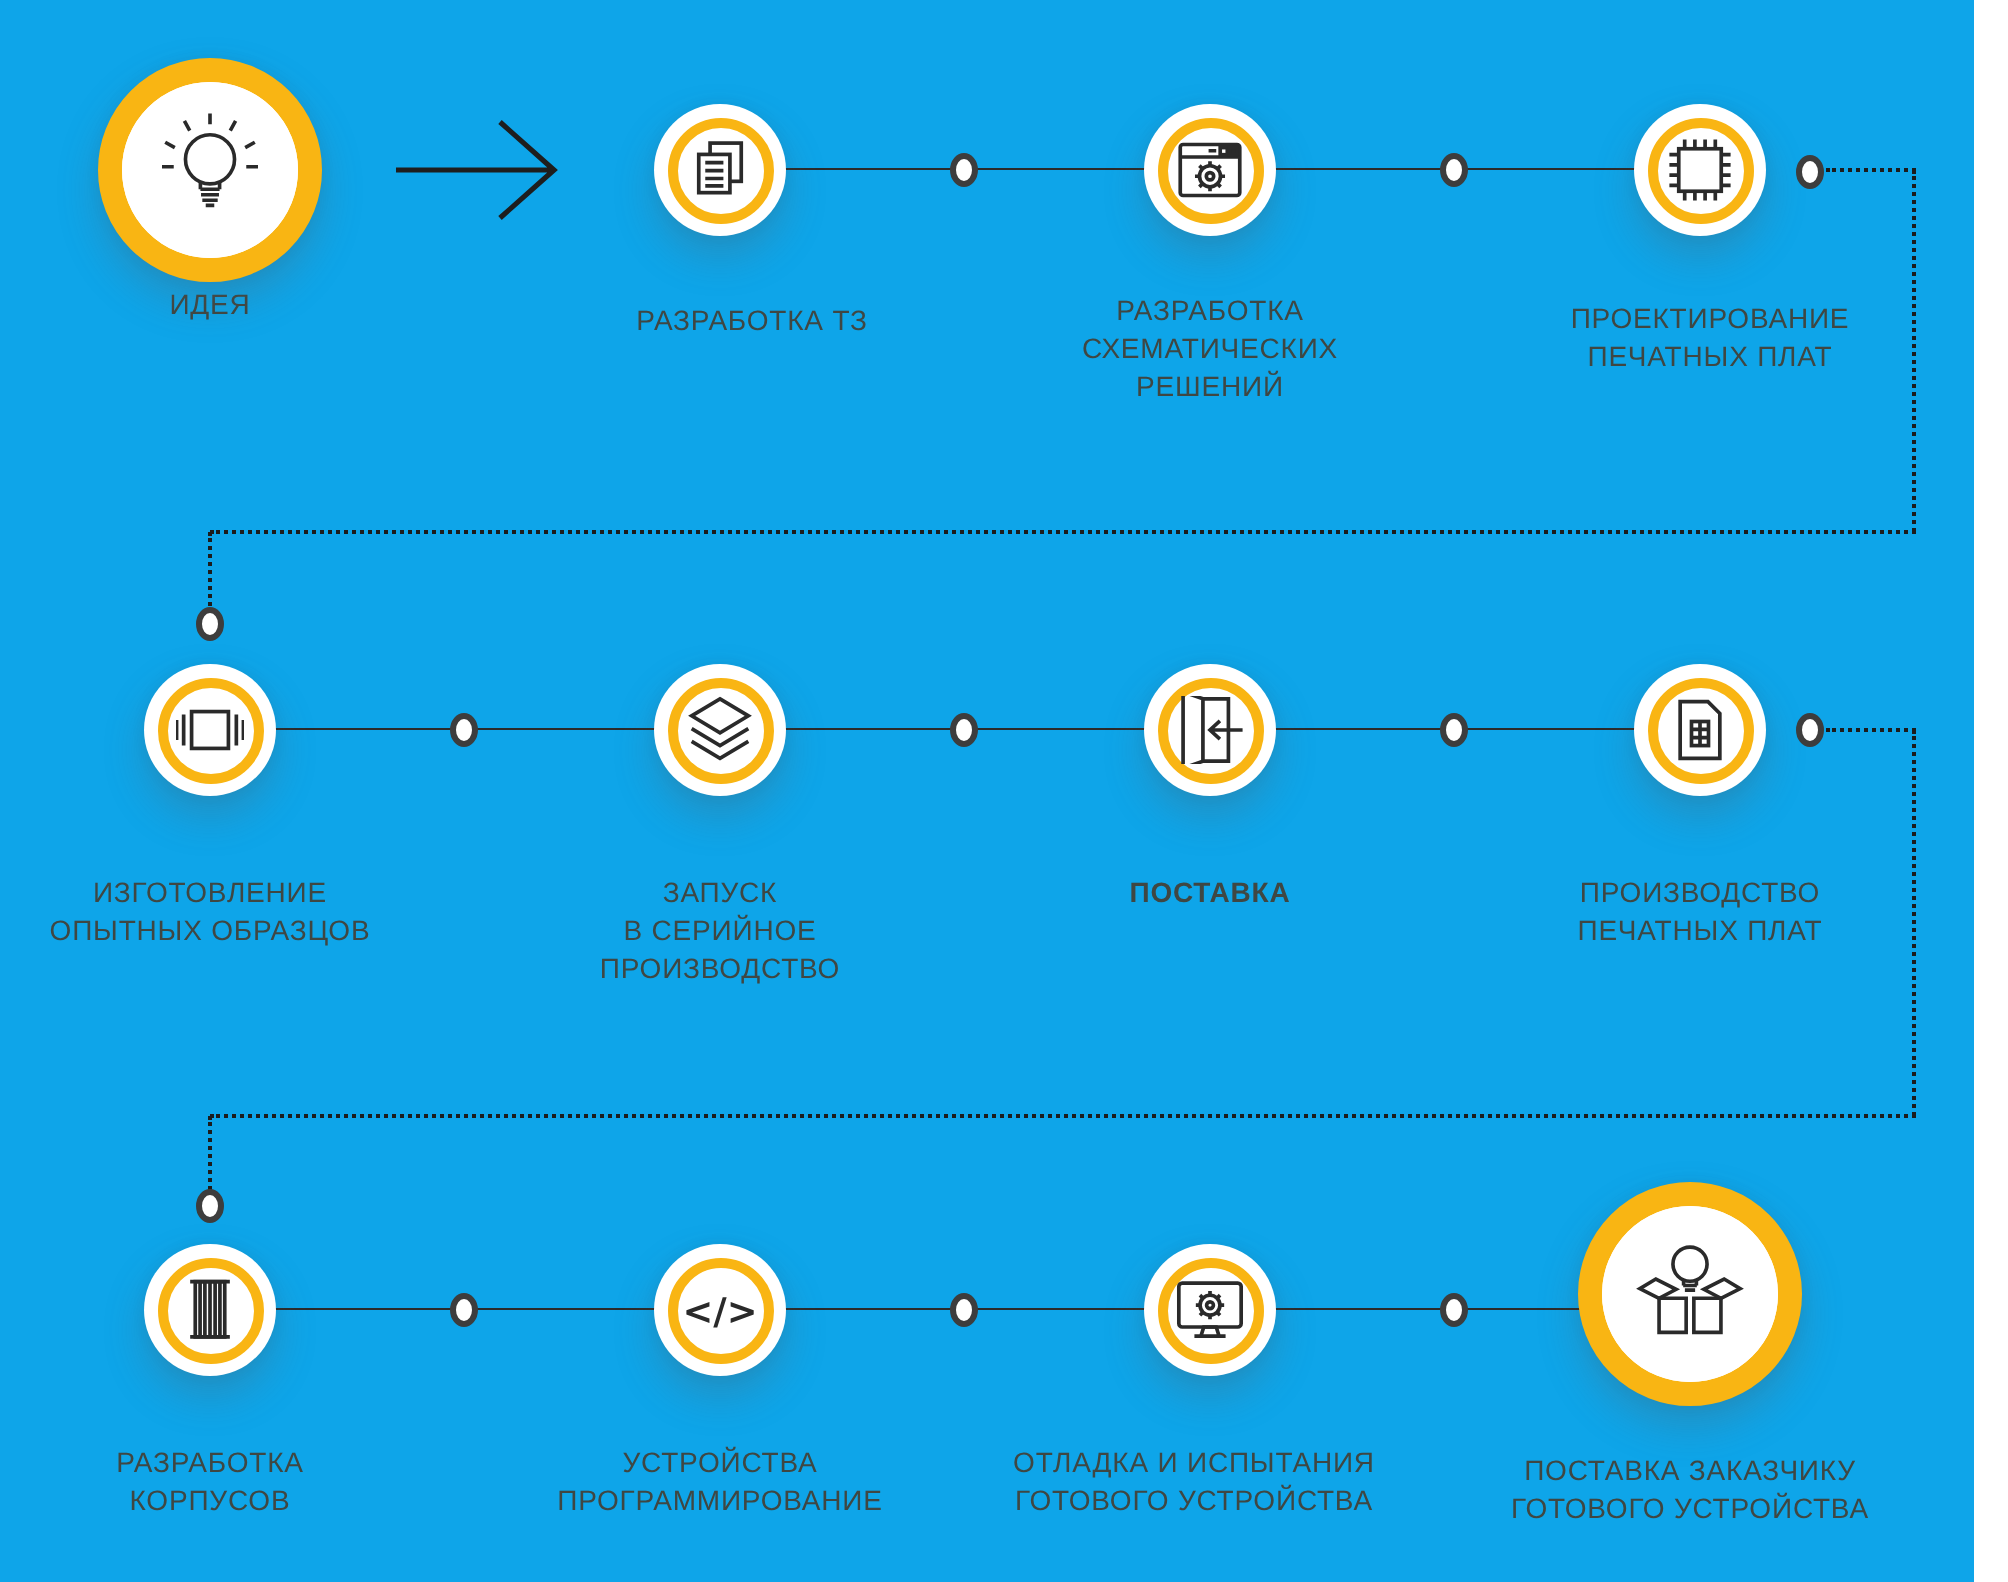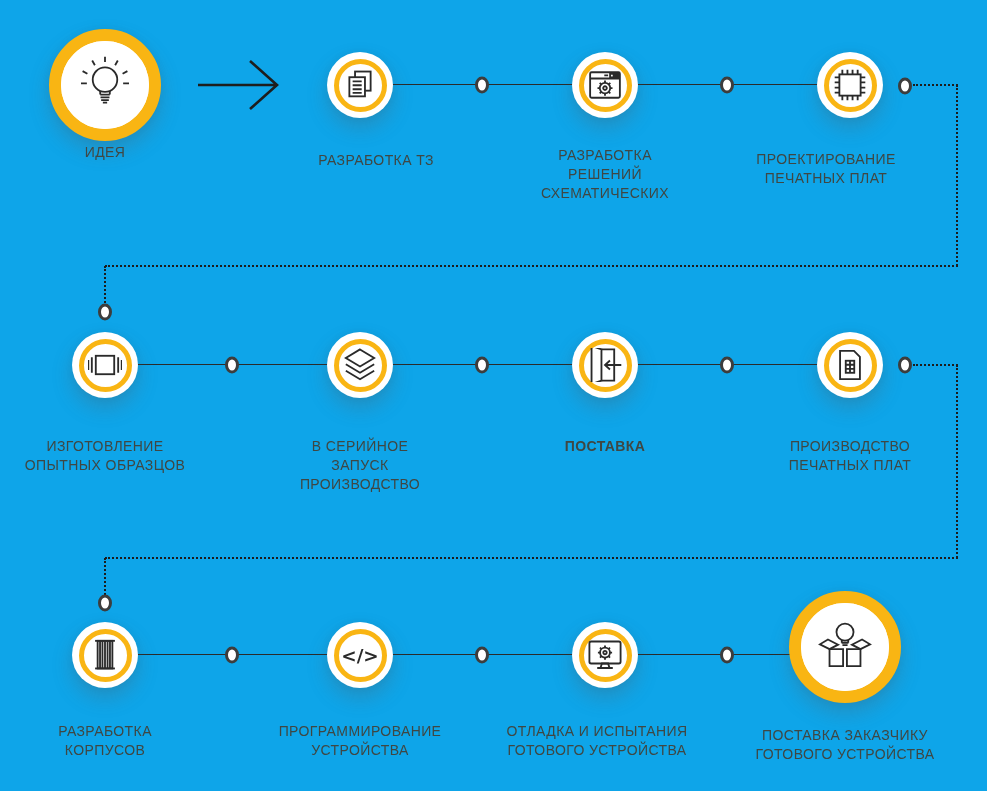--- a/index.html
+++ b/index.html
@@ -105,33 +105,33 @@
         <rect x="3.6" y="-7.9" width="2.5" height="2.5"></rect>
         <rect x="7" y="-7.9" width="2.5" height="2.5" fill="#2a2a2a"></rect>
         <path d="M 3.7 2.2 H 5.3 M -3.7 2.2 H -5.3 M 0 5.9 V 7.5 M 0 -1.5 V -3.1 M 2.62 -0.42 L 3.75 -1.55 M -2.62 -0.42 L -3.75 -1.55 M 2.62 4.82 L 3.75 5.95 M -2.62 4.82 L -3.75 5.95"></path>
         <circle cx="0" cy="2.2" r="3.7"></circle>
         <circle cx="0" cy="2.2" r="1.3"></circle>
       </svg>
     </div>
   </div>
   <div class="label" style="left:605px; top:146px;">
     <div>РАЗРАБОТКА</div>
+    <div>СХЕМАТИЧЕСКИХ</div>
     <div>РЕШЕНИЙ</div>
-    <div>СХЕМАТИЧЕСКИХ</div>
   </div>
 
   <div class="node small" style="left:850px; top:85px;">
     <div class="ring icon">
       <svg viewBox="-12 -12 24 24">
         <rect x="-7.5" y="-7.5" width="15" height="15"></rect>
         <path d="M -5.4 -7.5 V -10.8 M -1.8 -7.5 V -10.8 M 1.8 -7.5 V -10.8 M 5.4 -7.5 V -10.8 M -5.4 7.5 V 10.8 M -1.8 7.5 V 10.8 M 1.8 7.5 V 10.8 M 5.4 7.5 V 10.8 M -7.5 -5.4 H -10.8 M -7.5 -1.8 H -10.8 M -7.5 1.8 H -10.8 M -7.5 5.4 H -10.8 M 7.5 -5.4 H 10.8 M 7.5 -1.8 H 10.8 M 7.5 1.8 H 10.8 M 7.5 5.4 H 10.8"></path>
       </svg>
     </div>
   </div>
-  <div class="label" style="left:826px; top:150px;">
+  <div class="label" style="left:855px; top:150px;">
     <div>ПРОЕКТИРОВАНИЕ</div>
     <div>ПЕЧАТНЫХ ПЛАТ</div>
   </div>
 
   <div class="ring-sm" style="left:482px; top:85px;"></div>
   <div class="ring-sm" style="left:727px; top:85px;"></div>
   <div class="ring-sm" style="left:905px; top:86px;"></div>
   <div class="ring-sm" style="left:105px; top:312px;"></div>
 
   <div class="node small" style="left:105px; top:365px;">
@@ -150,22 +150,22 @@
   <div class="node small" style="left:360px; top:365px;">
     <div class="ring icon">
       <svg viewBox="-12 -12 24 24">
         <path d="M 0 -11 L 10 -5 L 0 1 L -10 -5 Z"></path>
         <path d="M -10 -0.5 L 0 5.5 L 10 -0.5"></path>
         <path d="M -10 4 L 0 10 L 10 4"></path>
       </svg>
     </div>
   </div>
   <div class="label" style="left:360px; top:437px;">
+    <div>ЗАПУСК</div>
     <div>В СЕРИЙНОЕ</div>
-    <div>ЗАПУСК</div>
     <div>ПРОИЗВОДСТВО</div>
   </div>
 
   <div class="node small" style="left:605px; top:365px;">
     <div class="ring icon">
       <svg viewBox="-12 -12 24 24">
         <path d="M -2.5 -11 L -9.5 -13.5 V 13.5 L -2.5 11 Z"></path>
         <path d="M -2.5 -11 H 6.5 V 11 H -2.5"></path>
         <path d="M 11.5 0 H 0 M 3.5 -3.2 L 0 0 L 3.5 3.2"></path>
       </svg>
@@ -211,22 +211,22 @@
   </div>
 
   <div class="node small" style="left:360px; top:655px;">
     <div class="ring icon">
       <svg viewBox="-12 -12 24 24">
         <text x="0" y="4.8" text-anchor="middle" font-size="13" font-weight="600" fill="#2a2a2a" stroke="none" font-family="DejaVu Sans, sans-serif">&lt;/&gt;</text>
       </svg>
     </div>
   </div>
   <div class="label" style="left:360px; top:722px;">
+    <div>УСТРОЙСТВА</div>
     <div>ПРОГРАММИРОВАНИЕ</div>
-    <div>УСТРОЙСТВА</div>
   </div>
 
   <div class="node small" style="left:605px; top:655px;">
     <div class="ring icon">
       <svg viewBox="-12 -12 24 24">
         <rect x="-11" y="-9.5" width="22" height="15.5" rx="1.2"></rect>
         <path d="M 3.5 -1.7 H 5 M -3.5 -1.7 H -5 M 0 1.8 V 3.3 M 0 -5.2 V -6.7 M 2.47 -4.17 L 3.54 -5.24 M -2.47 -4.17 L -3.54 -5.24 M 2.47 0.77 L 3.54 1.84 M -2.47 0.77 L -3.54 1.84"></path>
         <circle cx="0" cy="-1.7" r="3.5"></circle>
         <circle cx="0" cy="-1.7" r="1.2"></circle>
         <path d="M -2.2 6 L -3.2 9.2 H 3.2 L 2.2 6 Z M -5.5 9.2 H 5.5"></path>

